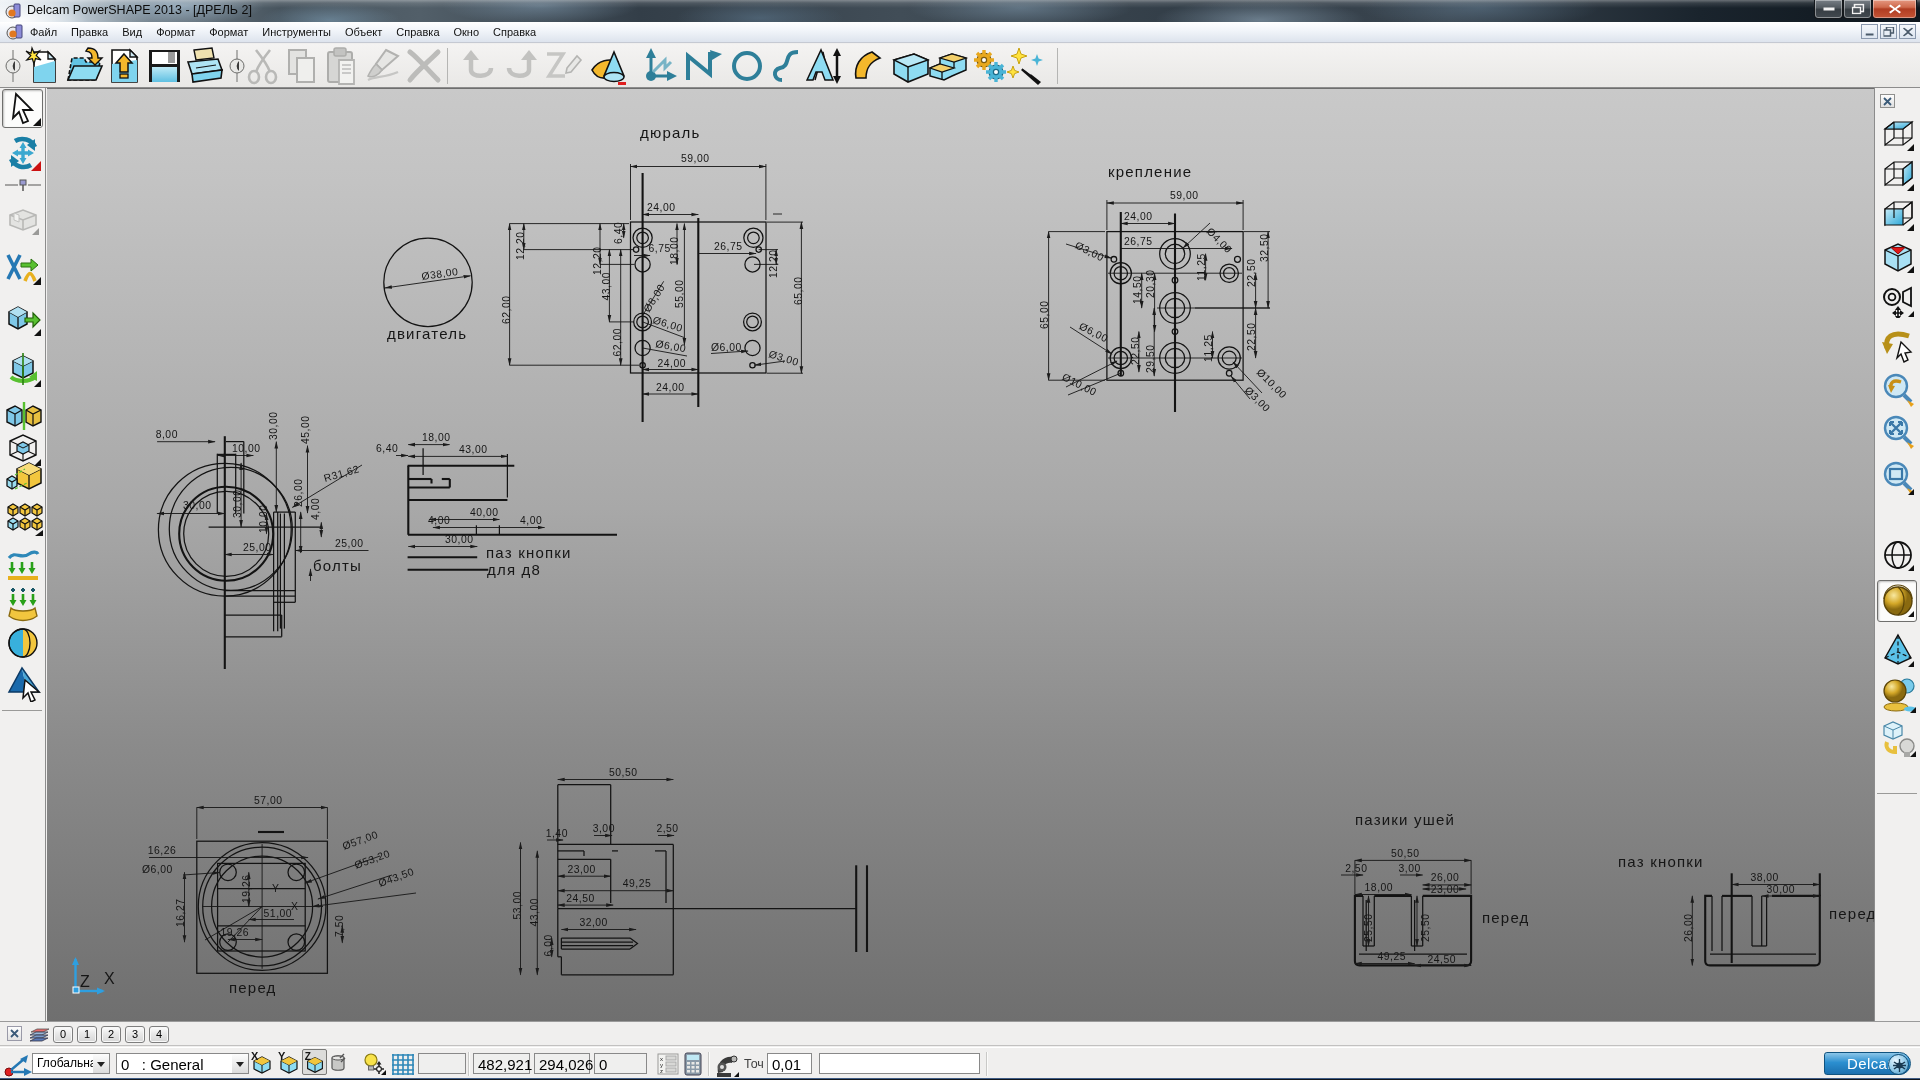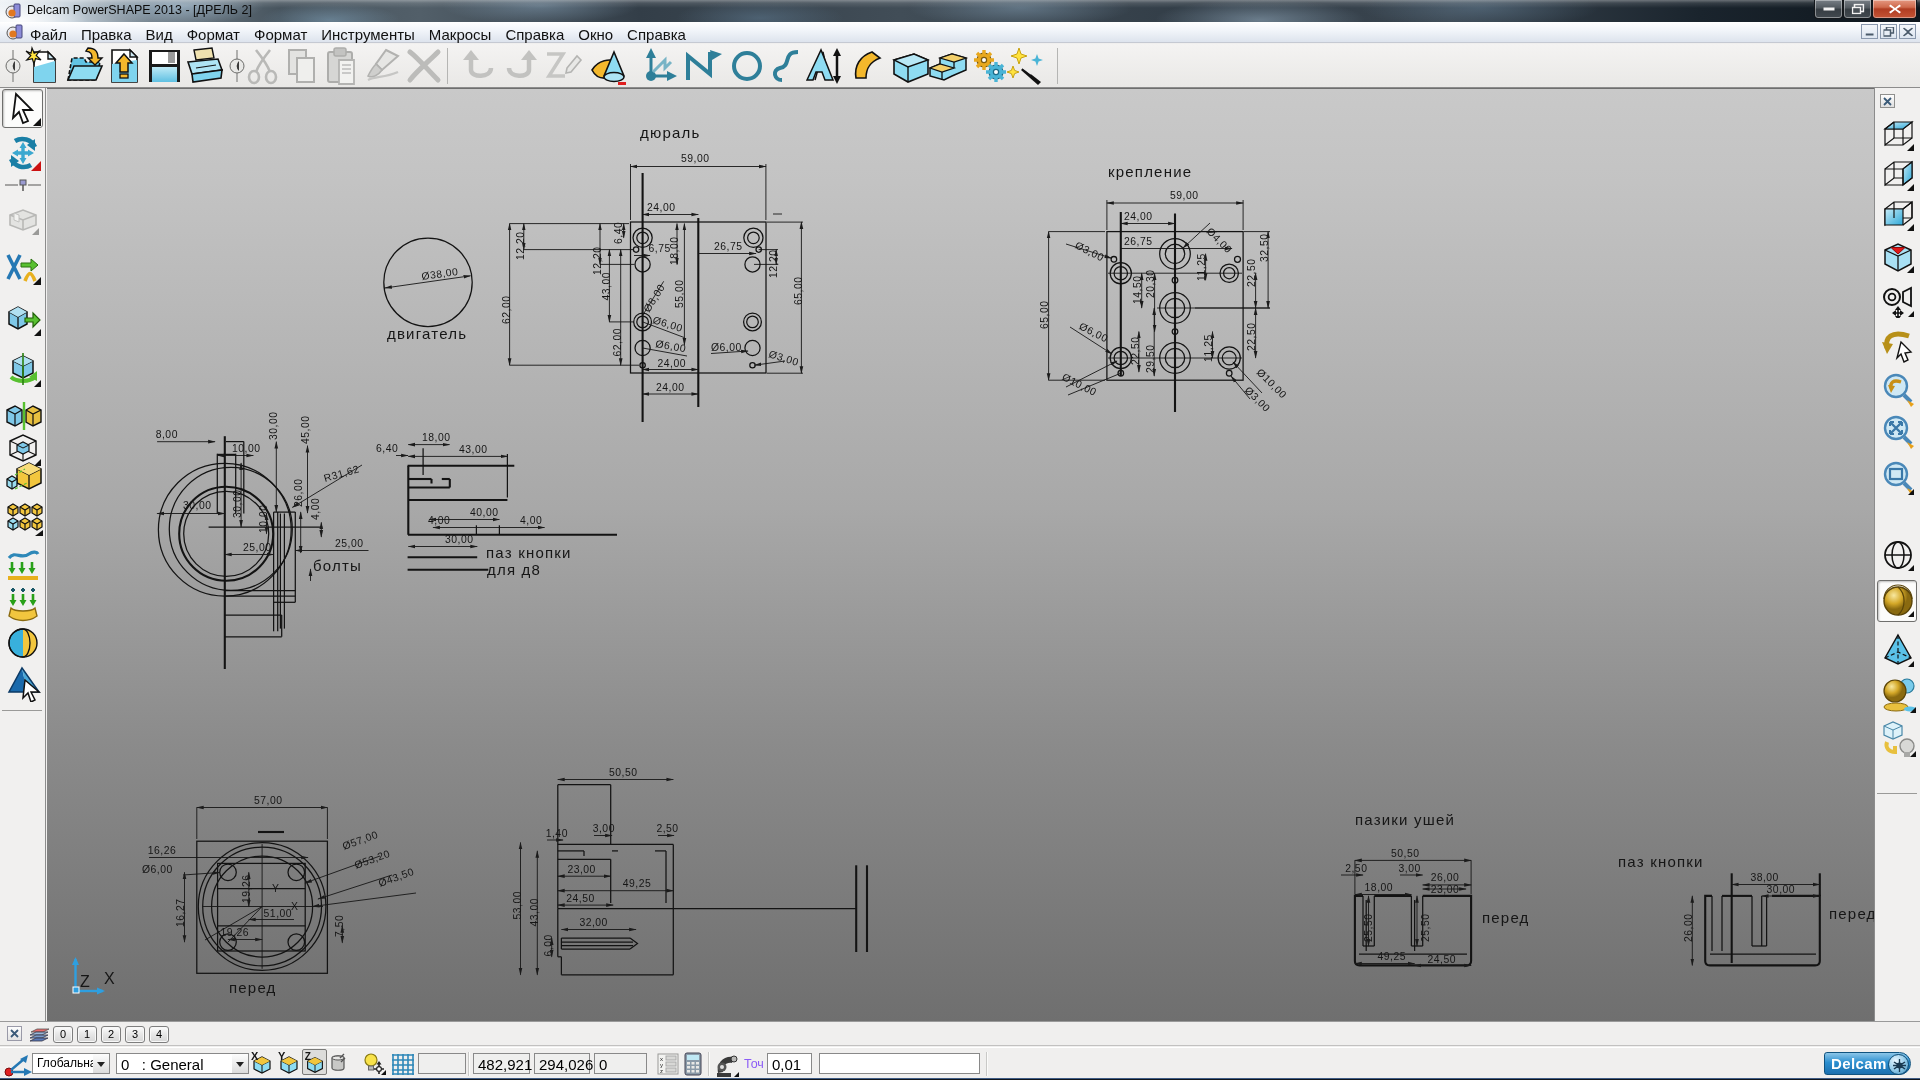--- a/index.html
+++ b/index.html
@@ -25,21 +25,21 @@
 .winbtns { position:absolute; right:3px; top:0; height:19px; display:flex; }
 .winbtn { width:29px; height:19px; border:1px solid #14181c; border-top:none; border-radius:0 0 4px 4px; margin-left:0;
   background:linear-gradient(#787f86 0%, #51585e 45%, #363d43 50%, #42494f 100%); position:relative; box-shadow:inset 0 0 0 1px rgba(255,255,255,0.4); }
 .winbtn.close { width:45px; background:linear-gradient(#e49780 0%, #cf6a4d 40%, #b03d22 50%, #c55435 100%); border-radius:0 0 4px 4px; }
 .winbtn svg { position:absolute; left:50%; top:50%; transform:translate(-50%,-50%); }
 
 
 #menubar { position:absolute; left:0; top:22px; width:1920px; height:21px;
   background:linear-gradient(#ffffff, #f2f5fa 40%, #dde3ed 100%); border-bottom:1px solid #c5c9d2; }
 #menubar .micon { position:absolute; left:6px; top:2px; }
-#menubar .items { position:absolute; left:23px; top:3px; font-size:15px; color:#111; display:flex; }
+#menubar .items { position:absolute; left:23px; top:3px; font-size:11px; color:#111; display:flex; }
 #menubar .items span { margin-right:0; padding:1px 7px; }
 .mdibtns { position:absolute; right:4px; top:2px; display:flex; }
 .mdibtn { width:17px; height:15px; border:1px solid #8a98ad; background:linear-gradient(#f4f7fb,#dde5f0); margin-left:2px; position:relative; }
 .mdibtn svg { position:absolute; left:50%; top:50%; transform:translate(-50%,-50%); }
 
 
 #toolbar { position:absolute; left:0; top:44px; width:1920px; height:44px;
   background:linear-gradient(#f4f3f2,#e9e8e6); border-bottom:1px solid #8c8c8c; }
 #toolbar .ticn { position:absolute; top:2px; }
 .vsep { position:absolute; top:4px; width:1px; height:36px; background:#b5b5b3; }
@@ -64,24 +64,24 @@
 .lvlbtn { position:absolute; top:4px; width:20px; height:17px; border:1px solid #7e7e7e; border-radius:3px;
   background:linear-gradient(#fdfdfd,#e8e8e8 45%, #d7d7d7); font-size:11px; text-align:center; line-height:15px; color:#000;
   box-shadow: 0 0 0 1px #f8f8f8 inset; }
 #statusrow { position:absolute; left:0; top:1047px; width:1920px; height:31px; background:#f0efee; border-top:1px solid #ffffff; }
 #bottomedge { position:absolute; left:0; top:1078px; width:1920px; height:2px; background:#3f5c85; border-bottom:1px solid #10151c; }
 .sfield { position:absolute; top:5px; height:21px; border:1px solid #898989; background:#fff; font-size:15px; color:#000; padding:2px 4px; }
 .sfield.gray { background:#efefee; }
 .combo-arrow { position:absolute; top:5px; height:21px; width:17px; border:1px solid #898989; border-left:none;
   background:linear-gradient(#fdfdfd,#dcdcdc); }
 .combo-arrow:after { content:""; position:absolute; left:4px; top:8px; border-left:4px solid transparent; border-right:4px solid transparent; border-top:5px solid #222; }
-.slabel { position:absolute; top:9px; font-size:12.5px; color:#8b5cf6; }
+.slabel { position:absolute; top:9px; font-size:12.5px; color:#404040; }
 #delcam { position:absolute; left:1824px; top:4px; width:87px; height:23px; border-radius:3px 12px 12px 3px;
   background:linear-gradient(#8cc6e8,#2b8fd0 45%,#1b6fae); border:1px solid #10537f;
-  color:#fff; font-size:15px; font-weight:bold; text-align:left; padding-left:6px; line-height:21px; letter-spacing:0.4px; }
+  color:#fff; font-size:15px; font-weight:normal; text-align:left; padding-left:22px; line-height:21px; letter-spacing:0.4px; }
 #delcam .globe { position:absolute; right:1px; top:1px; width:21px; height:21px; border-radius:50%;
   background:radial-gradient(circle at 35% 30%, #e8f6ff, #8ec8e8 55%, #3a87b5); border:1px solid #0e4a72; }
 #delcam .globe svg { position:absolute; left:1px; top:1px; }
 </style>
 </head>
 <body>
 <div id="root">
   <div id="titlebar">
     <svg class="ticon" width="16" height="16">
         <circle cx="7" cy="9" r="6" fill="#e8e8ee" stroke="#555"></circle>
@@ -115,21 +115,21 @@
         <rect x="10" y="1" width="6" height="13" rx="1" fill="#8c8cd8" stroke="#44447a"></rect>
         <circle cx="7" cy="10" r="3.6" fill="#e07820"></circle>
       </svg>
     <div class="items">
       <span>Файл</span>
         <span>Правка</span>
         <span>Вид</span>
         <span>Формат</span>
         <span>Формат</span>
         <span>Инструменты</span>
-        <span>Макросы</span>
+        <span>Объект</span>
         <span>Справка</span>
         <span>Окно</span>
         <span>Справка</span>
     </div>
     <div class="mdibtns">
       <div class="mdibtn">
           <svg width="9" height="9">
             <rect x="0" y="6" width="8" height="2" fill="#4a5a6a"></rect>
           </svg>
         </div>

